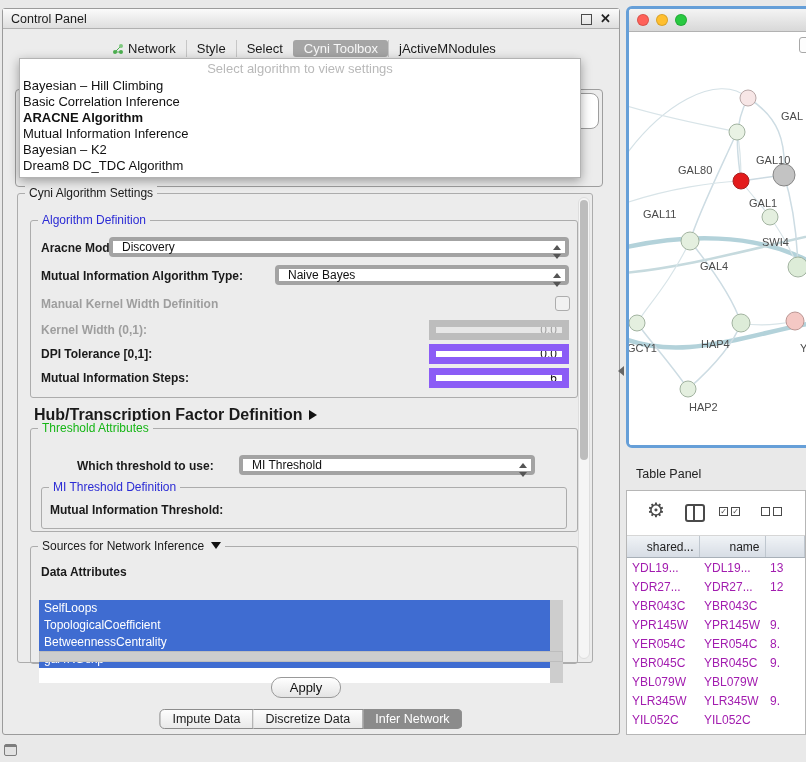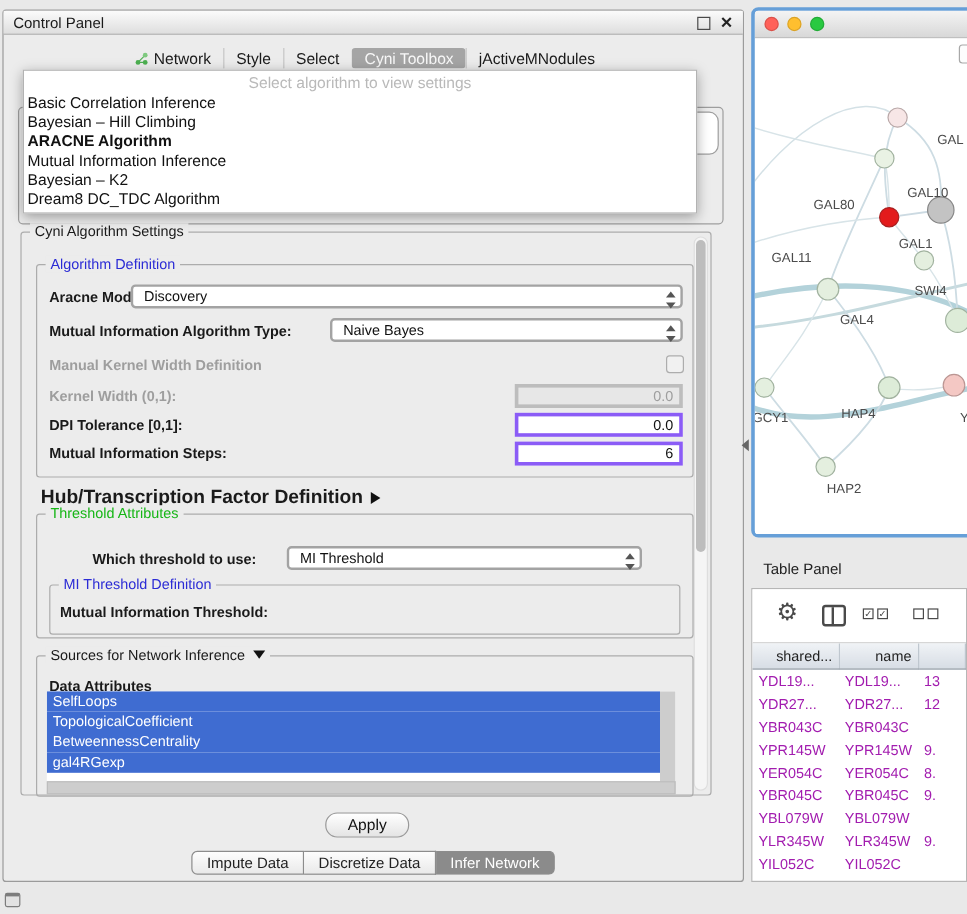--- a/index.html
+++ b/index.html
@@ -31,39 +31,39 @@
   .popup-item{font-size:13px;height:16px;line-height:16px;padding-left:3px;color:#111;white-space:nowrap}
   .popup-item.bold{font-weight:bold}
   
   .groupbox{position:absolute;border:1px solid #acacac;border-radius:3px;box-sizing:border-box}
   .groupbox>.legend{position:absolute;top:-8px;left:7px;background:#ececec;padding:0 4px;font-size:12px;white-space:nowrap}
   .legend.blue{color:var(--title-blue,#2b2bd5)}
   .legend.green{color:var(--title-green,#16b616)}
   .flabel{position:absolute;font-size:12px;font-weight:bold;color:#1a1a1a;white-space:nowrap}
   .flabel.disabled{color:#9e9e9e}
   
-  .combo{position:absolute;height:20px;background:#fff;border:2px solid #a3a3a3;border-radius:4px;
+  .combo{position:absolute;height:20px;background:#fff;border:4px solid #a3a3a3;border-radius:4px;
     box-sizing:border-box;font-size:12px;display:flex;align-items:center;padding:0 20px 0 9px;color:#111}
   .combo-arrows{position:absolute;right:5px;top:3px;width:8px;height:16px}
   .combo-arrows::before{content:"";position:absolute;left:1px;top:1px;border-left:4px solid transparent;border-right:4px solid transparent;border-bottom:5px solid #555}
   .combo-arrows::after{content:"";position:absolute;left:1px;bottom:1px;border-left:4px solid transparent;border-right:4px solid transparent;border-top:5px solid #555}
   
-  .tfield{position:absolute;height:20px;box-sizing:border-box;background:#fff;border:3px solid #8b5cf6;
+  .tfield{position:absolute;height:20px;box-sizing:border-box;background:#fff;border:7px solid #8b5cf6;
     font-family:"Liberation Sans",sans-serif;font-size:12px;text-align:right;padding:0 5px;color:#111}
   .tfield.disabled{background:#e7e7e7;border-color:#bdbdbd;color:#9e9e9e}
   .checkbox{position:absolute;width:13px;height:13px;border:1px solid #adadad;background:#f1f1f1;border-radius:3px}
   
   .settings-scroll{position:absolute;right:2px;top:3px;bottom:3px;width:12px;background:#f5f5f5;border:1px solid #dedede;border-radius:6px;box-sizing:border-box}
   .settings-thumb{position:absolute;left:1px;top:2px;width:8px;height:260px;background:#bdbdbd;border-radius:4px}
   
   .hub-row{position:absolute;left:16px;top:212px;font-size:16px;font-weight:bold;display:flex;align-items:center;gap:7px}
   .caret-right{width:0;height:0;border-left:8px solid #111;border-top:5px solid transparent;border-bottom:5px solid transparent}
   .caret-down{display:inline-block;width:0;height:0;border-top:7px solid #111;border-left:5px solid transparent;border-right:5px solid transparent;vertical-align:1px;margin-left:4px}
   
-  .attr-list{position:absolute;left:8px;top:29px;width:524px;height:83px;background:#fff;overflow:hidden}
+  .attr-list{position:absolute;left:8px;top:53px;width:524px;height:83px;background:#fff;overflow:hidden}
   .attr-item{height:17px;line-height:17px;font-size:12px;color:#fff;background:var(--sel-blue,#3f6cd1);padding-left:5px;margin-right:13px;white-space:nowrap}
   .attr-vscroll{position:absolute;right:0;top:0;bottom:0;width:13px;background:#cdcdcd}
   .attr-hscroll{position:absolute;left:8px;top:104px;width:524px;height:11px;background:#cdcdcd;border:1px solid #bdbdbd;box-sizing:border-box}
   
   .apply-btn{position:absolute;left:268px;top:668px;width:70px;height:21px;border:1px solid #999;border-radius:10px;
     background:linear-gradient(#ffffff,#e4e4e4);font-family:"Liberation Sans",sans-serif;font-size:13px;color:#111;padding:0;line-height:18px}
   .bottom-tabs{position:absolute;left:50%;transform:translateX(-50%);top:700px;display:flex;height:20px;font-size:12.5px}
   .btab{border:1px solid #8c8c8c;border-left:none;background:linear-gradient(#fdfdfd,#e9e9e9);padding:0 12px;line-height:19px;color:#222;white-space:nowrap}
   .btab:first-child{border-left:1px solid #8c8c8c;border-radius:5px 0 0 5px}
   .btab:last-child{border-radius:0 5px 5px 0}
@@ -120,22 +120,22 @@
     <div class="cp-tab">Select</div>
     <div class="cp-tab selected">Cyni Toolbox</div>
     <div class="cp-tab">jActiveMNodules</div>
   </div>
 
   <div class="algo-groupbox"></div>
   <div class="combo-stub"></div>
 
   <div class="algo-popup">
     <div class="popup-placeholder">Select algorithm to view settings</div>
-  <div class="popup-item">Basic Correlation Inference</div>
-      <div class="popup-item">Bayesian – Hill Climbing</div>
+  <div class="popup-item">Bayesian – Hill Climbing</div>
+      <div class="popup-item">Basic Correlation Inference</div>
       <div class="popup-item bold">ARACNE Algorithm</div>
       <div class="popup-item">Mutual Information Inference</div>
       <div class="popup-item">Bayesian – K2</div>
       <div class="popup-item">Dream8 DC_TDC Algorithm</div>
     </div>
 
   <div class="groupbox" style="left:14px;top:184px;width:576px;height:470px">
     <span class="legend">Cyni Algorithm Settings</span>
 
     <div class="settings-scroll">

